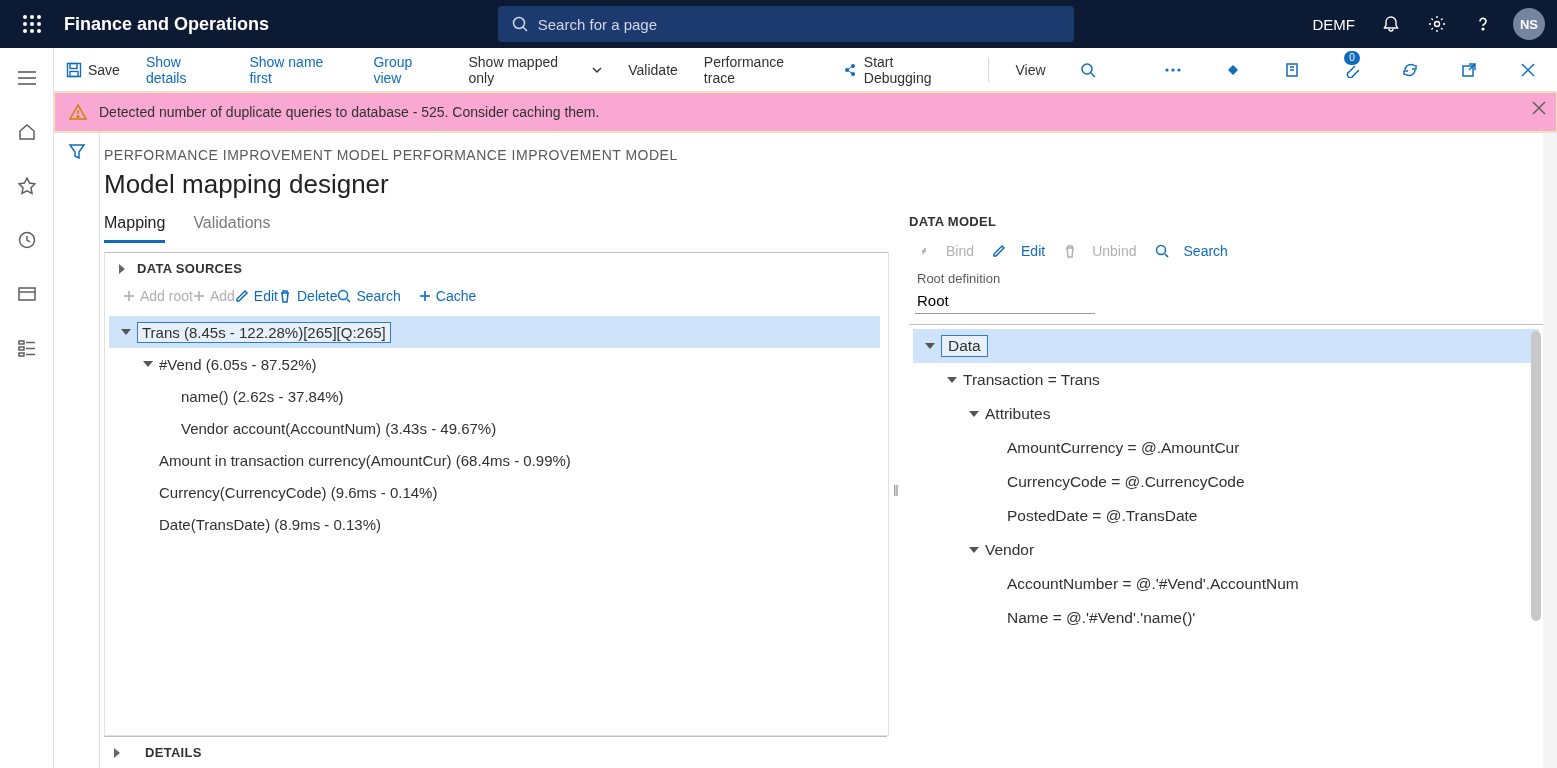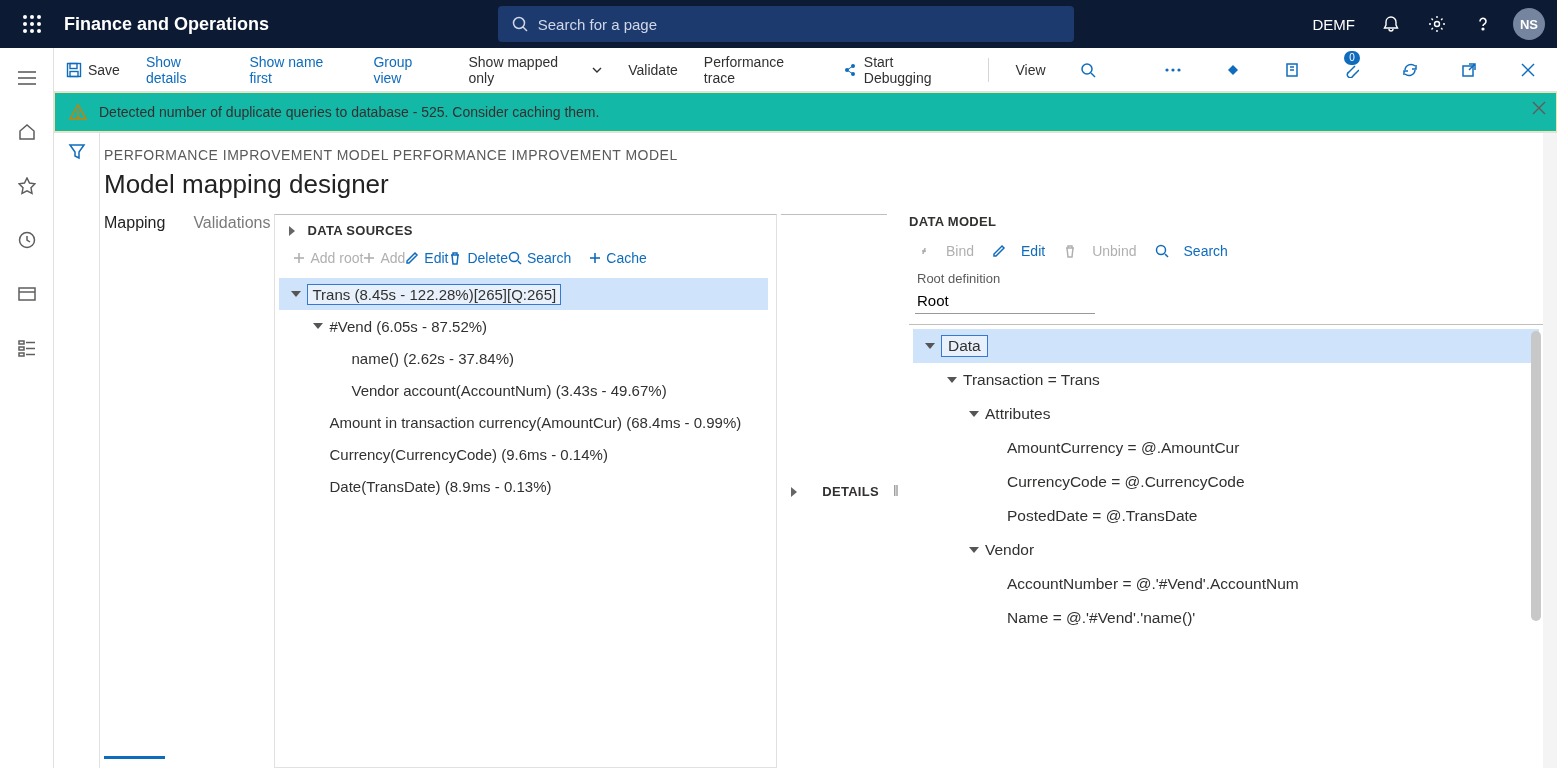--- a/index.html
+++ b/index.html
@@ -27,21 +27,21 @@
   
   .cmdbar { height: 44px; background: #fff; border-bottom: 1px solid #e1e1e1; display: flex; align-items: center; padding: 0 12px; gap: 26px; font-size: 14px; }
   .cmdbar .cmd { display: flex; align-items: center; gap: 6px; cursor: pointer; color: #0f6cbd; }
   .cmdbar .cmd.black { color: #323130; }
   .cmdbar .spacer { flex: 1; }
   .cmdbar .divider { width: 1px; height: 24px; background: #d6d6d6; }
   .cmdbar .icon-btn { width: 34px; height: 34px; display: flex; align-items: center; justify-content: center; cursor: pointer; color: #0f6cbd; }
   .badge-btn { position: relative; }
   .badge { position: absolute; top: -2px; left: 10px; background: #0f6cbd; color: #fff; border-radius: 8px; font-size: 10px; padding: 0 5px; line-height: 14px; }
   
-  .warning-bar { background: #14b8a6; border: 1px solid #f0e4a9; color: #323130; padding: 10px 14px; display: flex; align-items: center; gap: 12px; font-size: 14px; position: relative; }
+  .warning-bar { background: #f9a8d4; border: 1px solid #f0e4a9; color: #323130; padding: 10px 14px; display: flex; align-items: center; gap: 12px; font-size: 14px; position: relative; }
   .warning-bar .close { position: absolute; right: 10px; top: 8px; cursor: pointer; }
   
   .content-row { flex: 1; display: flex; min-height: 0; border-top: 1px solid #e1e1e1;}
   .filter-rail { width: 46px; border-right: 1px solid #e1e1e1; display: flex; justify-content: center; padding-top: 10px; }
   .filter-rail .rail-item { color: #0f6cbd; cursor: pointer; }
   
   .page { flex: 1; padding: 14px 0 0 0; display: flex; flex-direction: column; min-width: 0; }
   .breadcrumb { font-size: 14px; color: #5a5a5a; letter-spacing: .5px; padding: 0 0 0 4px; }
   .page-title { font-size: 26px; font-weight: 400; color: #222; margin: 6px 0 14px 4px; }
   
@@ -304,21 +304,21 @@
             </svg>
           </div>
       </div>
 
       <div class="page">
         <div class="breadcrumb">PERFORMANCE IMPROVEMENT MODEL PERFORMANCE IMPROVEMENT MODEL</div>
         <div class="page-title">Model mapping designer</div>
 
         <div class="panels">
 
-          <div style="flex:1; display:flex; flex-direction:row; min-width:0;">
+          <div style="flex:1; display:flex; flex-direction:column; min-width:0;">
             <div class="tabs">
               <div class="tab active">Mapping</div>
               <div class="tab">Validations</div>
             </div>
             <div class="ds-panel">
               <div class="ds-header">
                 <div class="exp">
                     <svg width="10" height="10" fill="#666">
                       <path d="M2 0l6 5-6 5z"></path>
                     </svg>

